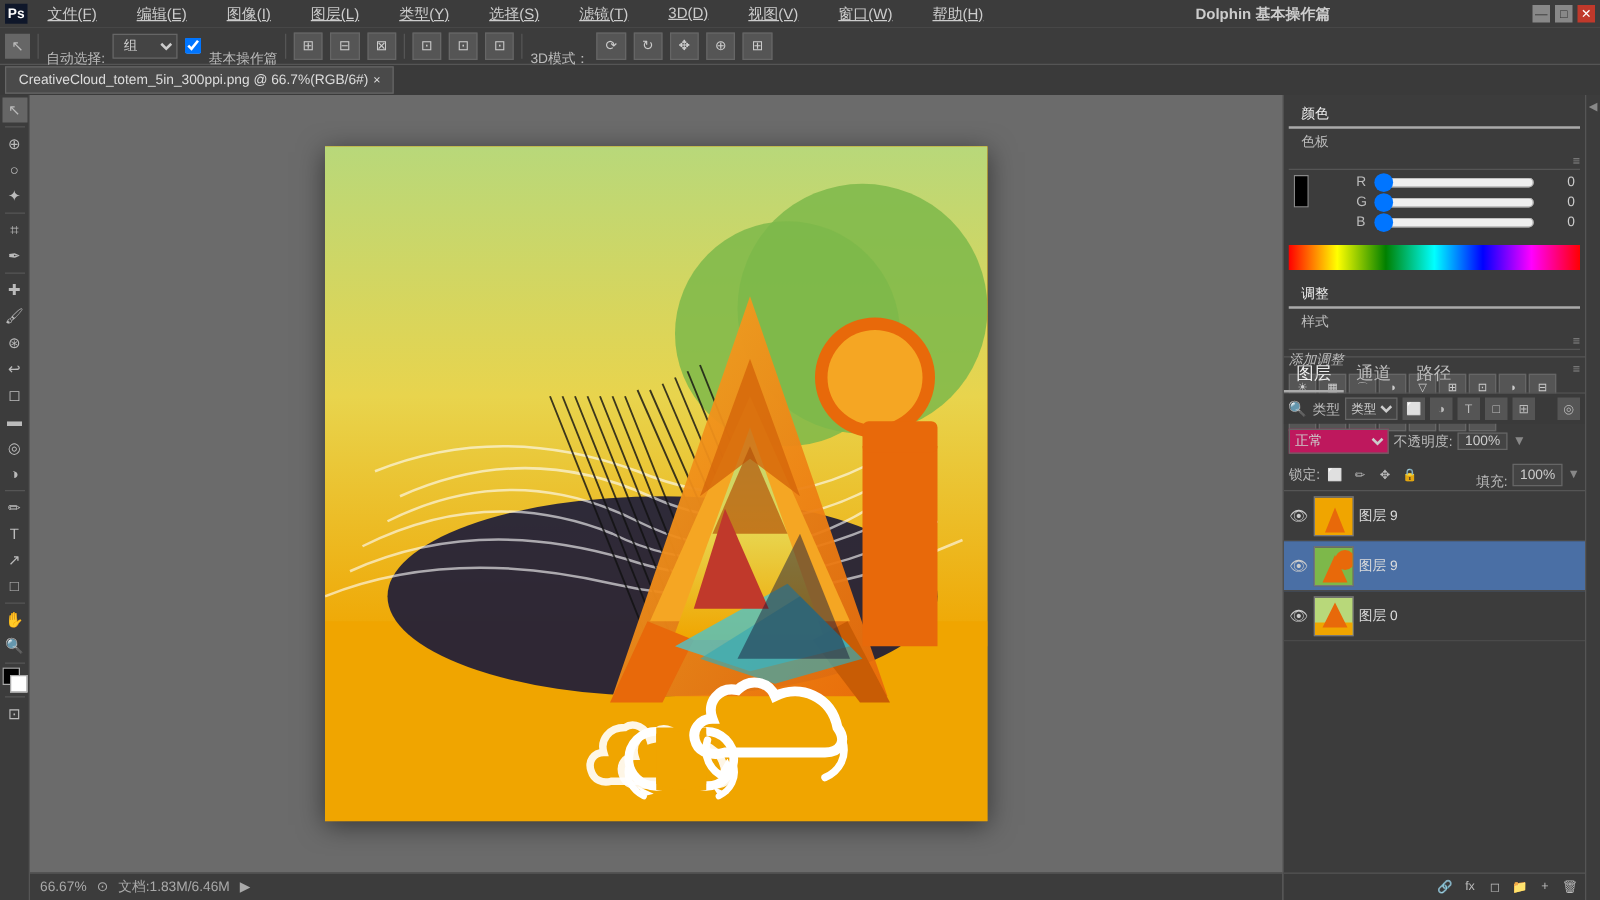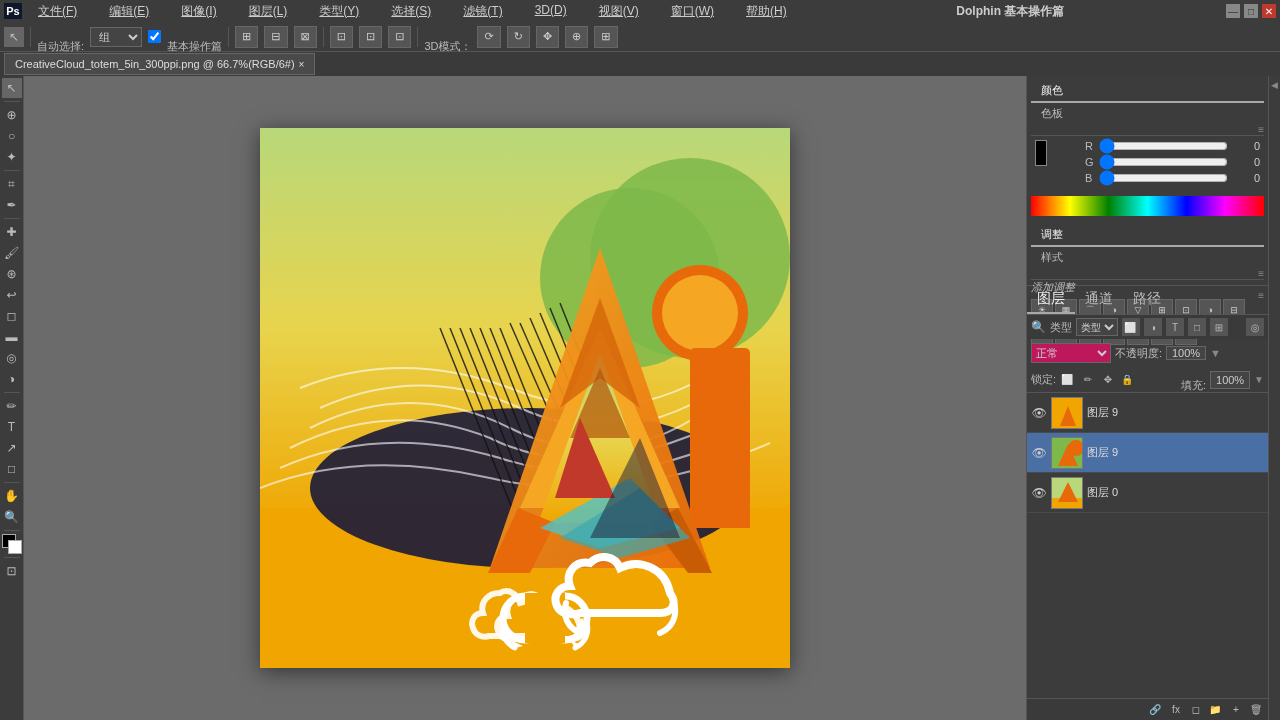--- a/index.html
+++ b/index.html
@@ -294,20 +294,26 @@
         <g transform="translate(350, 430)">
           <path d="M60,35 C55,10 30,0 10,10 C5,-2 -10,-5 -20,5 C-35,2 -45,15 -40,28 C-50,28 -58,37 -53,48 C-50,55 -40,58 -30,55 L50,55 C62,55 68,46 60,35 Z" fill="none" stroke="white" stroke-width="8"></path>
           <path d="M-30,75 C-42,70 -48,58 -44,45" stroke="white" stroke-width="6" fill="none" stroke-linecap="round"></path>
           <path d="M50,75 C62,70 68,58 64,45" stroke="white" stroke-width="6" fill="none" stroke-linecap="round"></path>
           <polygon points="-35,72 -28,60 -22,74" fill="white"></polygon>
           <polygon points="45,72 38,60 32,74" fill="white" transform="scale(-1,1) translate(-10,0)"></polygon>
         </g>
       </svg>
     </div>
 
+    <div id="statusbar">
+      <span>66.67%</span>
+      <span>⊙</span>
+      <span>文档:1.83M/6.46M</span>
+      <span>▶</span>
+    </div>
   </div>
 
   <div id="panel-right">
 
     <div id="panel-top">
       <div id="color-panel">
         <div class="panel-tabs">
           <span class="panel-tab active">颜色</span>
           <span class="panel-tab">色板</span>
           <span style="margin-left:auto;color:#888;cursor:pointer;font-size:10px;">≡</span>

